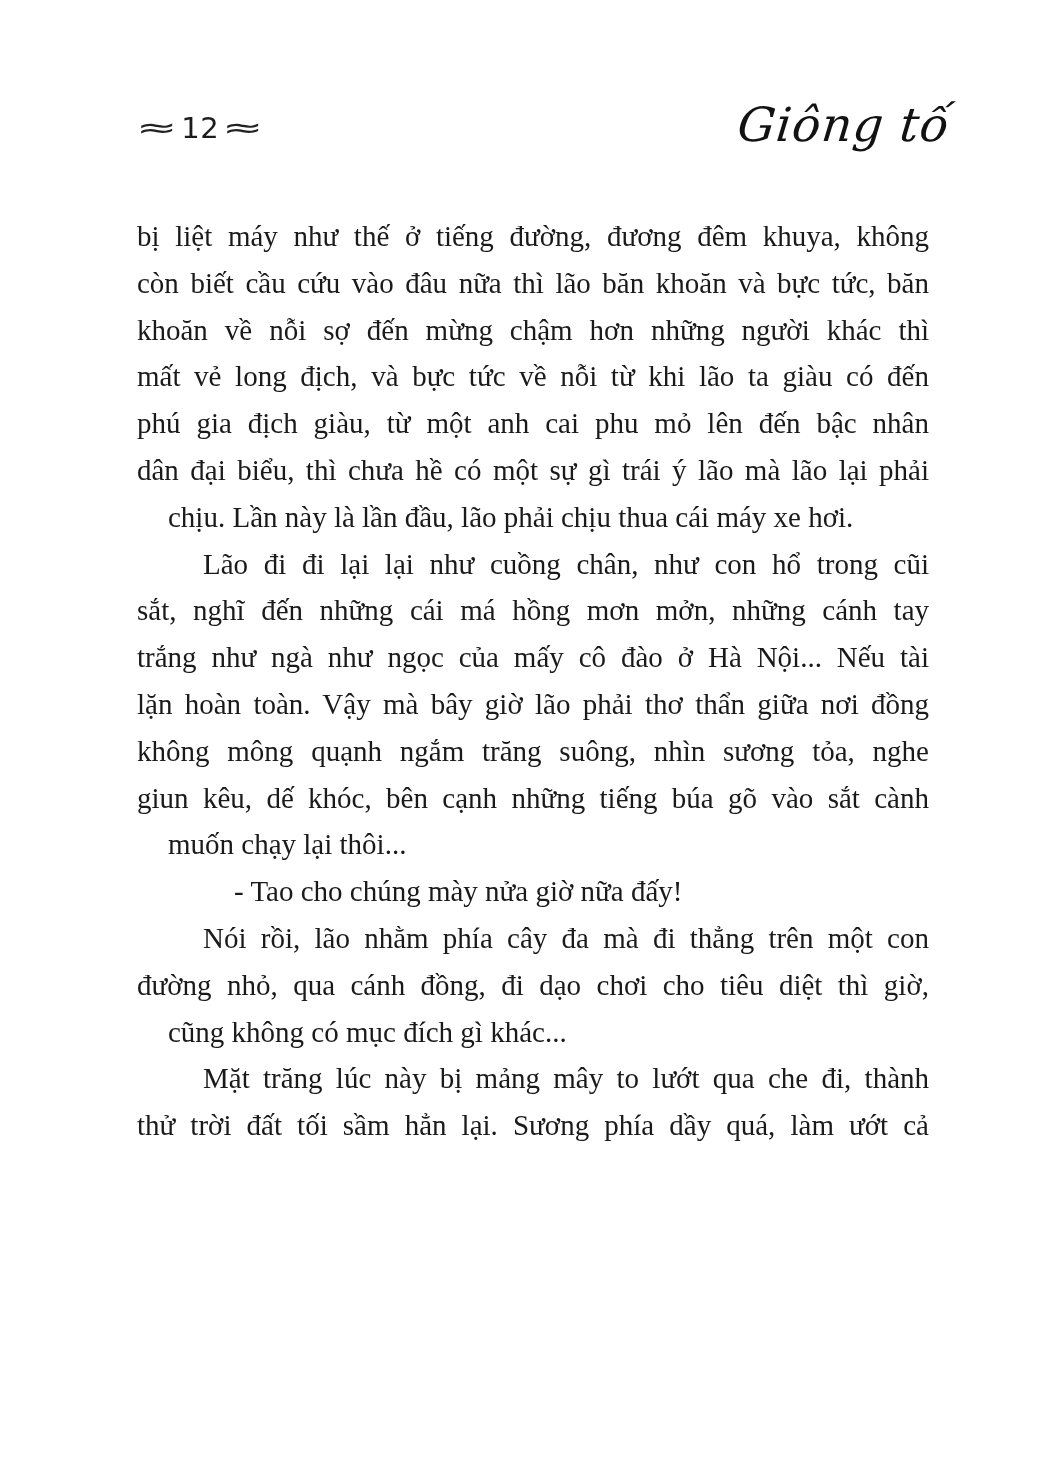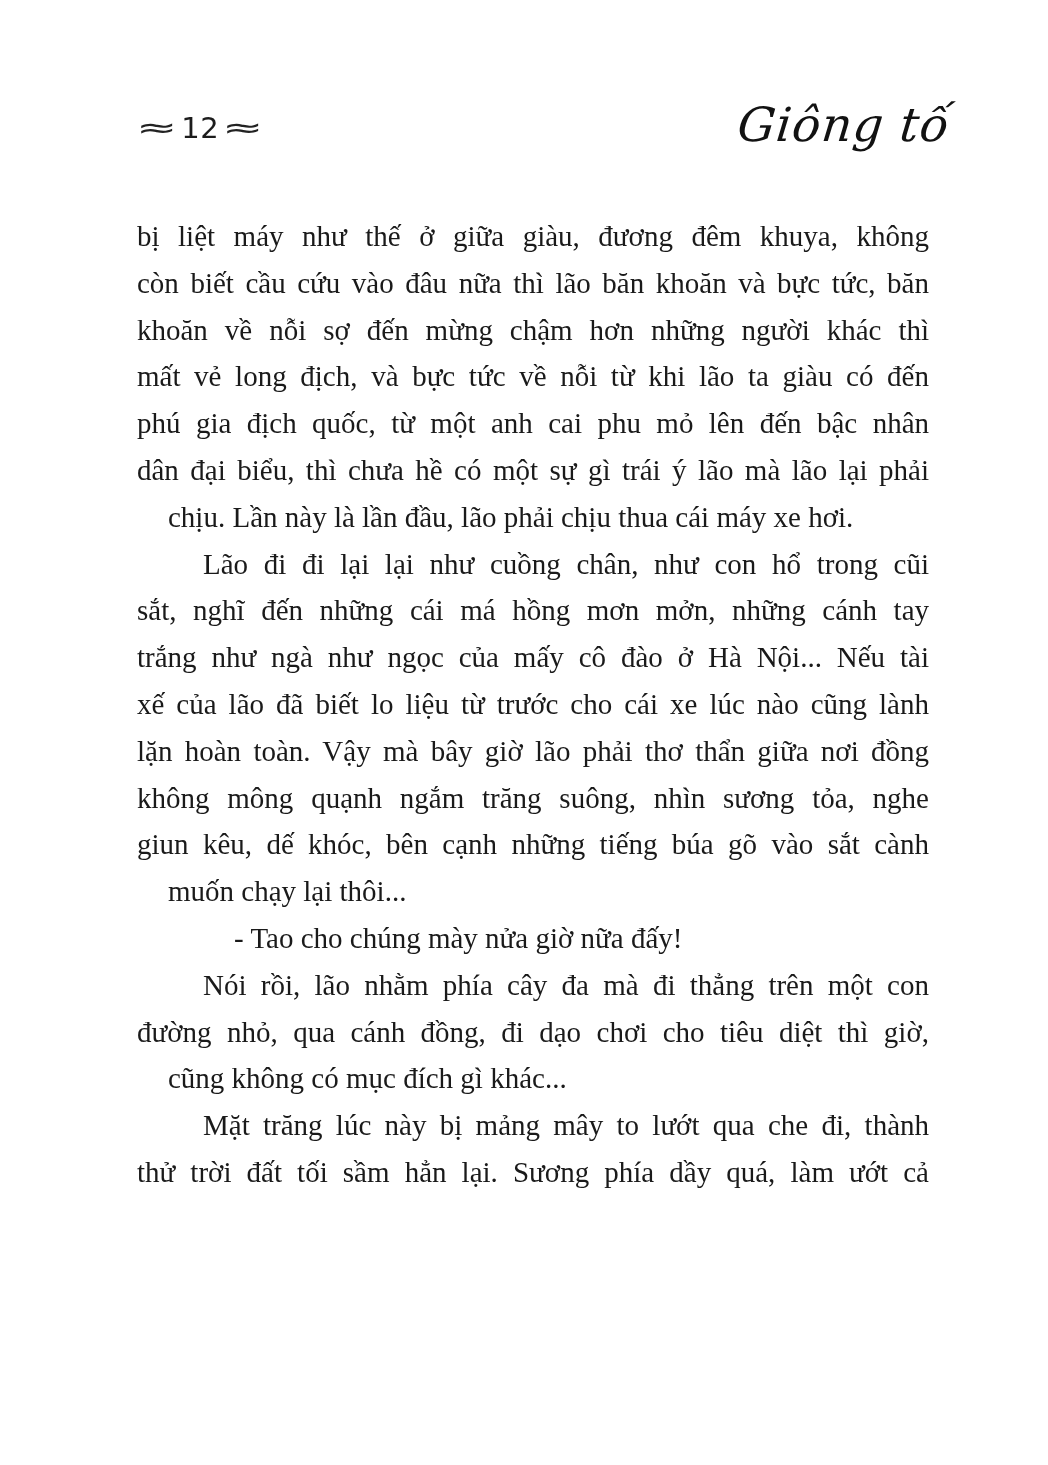--- a/index.html
+++ b/index.html
@@ -87,33 +87,32 @@
   <div class="folio">
     <span class="orn">≈</span>
       <span>12</span>
       <span class="orn">≈</span>
   </div>
 
   <div class="running-title">Giông tố</div>
 
   <div class="content">
       <div class="para">
-        <div class="line">bị liệt máy như thế ở giữa giàu, đương đêm khuya, không</div>
+        <div class="line">bị liệt máy như thế ở tiếng đường, đương đêm khuya, không</div>
         <div class="line">còn biết cầu cứu vào đâu nữa thì lão băn khoăn và bực tức, băn</div>
         <div class="line">khoăn về nỗi sợ đến mừng chậm hơn những người khác thì</div>
         <div class="line">mất vẻ long địch, và bực tức về nỗi từ khi lão ta giàu có đến</div>
-        <div class="line">phú gia địch quốc, từ một anh cai phu mỏ lên đến bậc nhân</div>
+        <div class="line">phú gia địch giàu, từ một anh cai phu mỏ lên đến bậc nhân</div>
         <div class="line">dân đại biểu, thì chưa hề có một sự gì trái ý lão mà lão lại phải</div>
         <div class="line left">chịu. Lần này là lần đầu, lão phải chịu thua cái máy xe hơi.</div>
       </div>
       <div class="para">
         <div class="line indent">Lão đi đi lại lại như cuồng chân, như con hổ trong cũi</div>
         <div class="line">sắt, nghĩ đến những cái má hồng mơn mởn, những cánh tay</div>
         <div class="line">trắng như ngà như ngọc của mấy cô đào ở Hà Nội... Nếu tài</div>
-        <div class="line">xế của lão đã biết lo liệu từ trước cho cái xe lúc nào cũng lành</div>
         <div class="line">lặn hoàn toàn. Vậy mà bây giờ lão phải thơ thẩn giữa nơi đồng</div>
         <div class="line">không mông quạnh ngắm trăng suông, nhìn sương tỏa, nghe</div>
         <div class="line">giun kêu, dế khóc, bên cạnh những tiếng búa gõ vào sắt cành</div>
         <div class="line left">muốn chạy lại thôi...</div>
       </div>
       <div class="para">
         <div class="line indent left">- Tao cho chúng mày nửa giờ nữa đấy!</div>
       </div>
       <div class="para">
         <div class="line indent">Nói rồi, lão nhằm phía cây đa mà đi thẳng trên một con</div>

